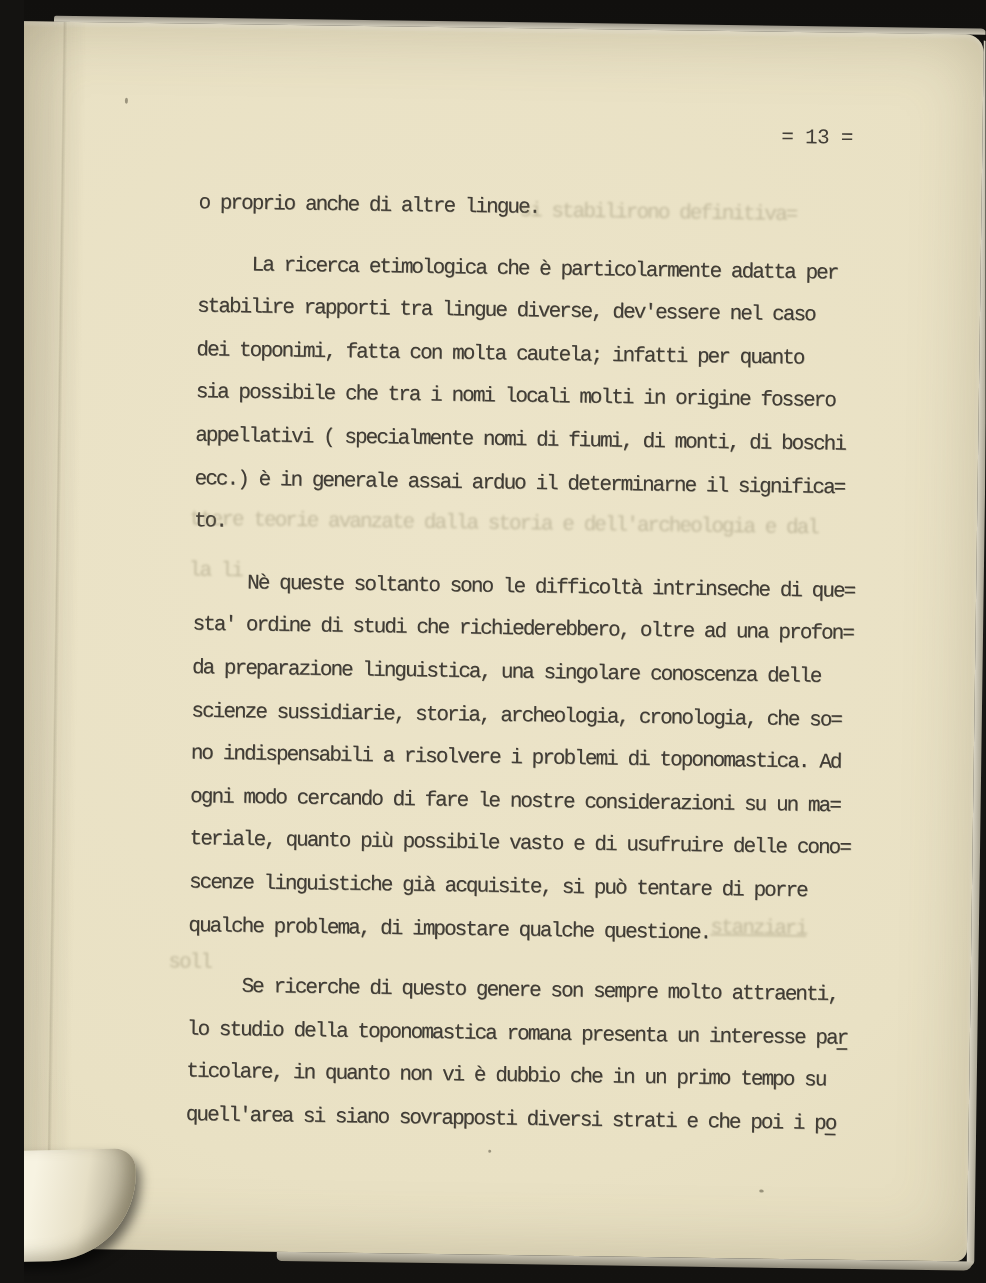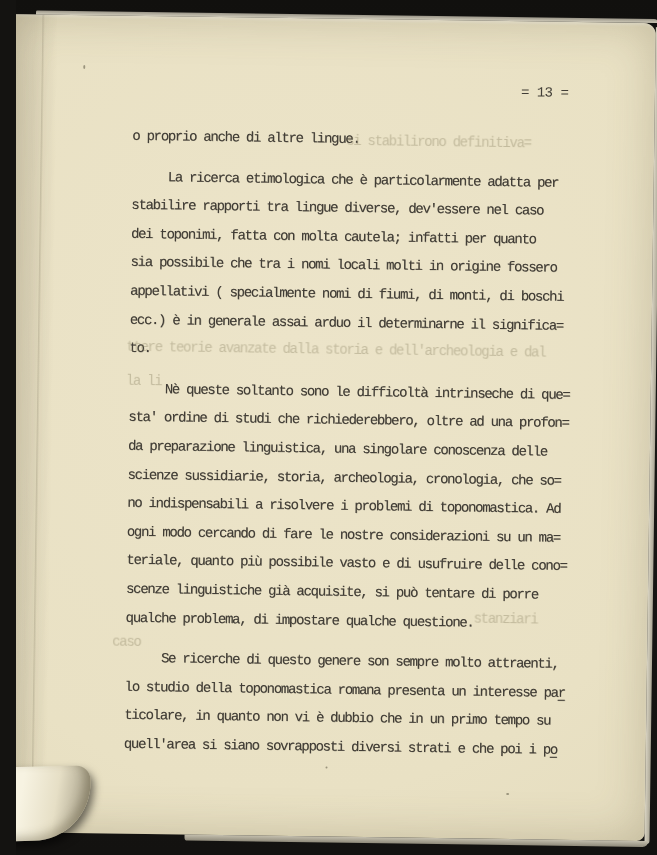--- a/index.html
+++ b/index.html
@@ -121,16 +121,16 @@
           <div class="line"><span>quell'area si siano sovrapposti diversi strati e che poi i p</span><span class="u">o</span></div>
         </div>
       </div>
 
     <div class="speck s1"></div>
     <div class="speck s2"></div>
     <div class="speck s3"></div>
   <div class="ghost" style="left: 342px; top: 114px;">si stabilirono definitiva=</div>
       <div class="ghost" style="left: 125px; top: 323px;">ttere teorie avanzate dalla storia e dell'archeologia e dal</div>
       <div class="ghost" style="left: 125px; top: 357px; text-align: right;">la li</div>
-      <div class="ghost" style="left: 476px; top: 590px;">stanziari</div>
-      <div class="ghost" style="left: 115px; top: 618px;">caso</div>
+      <div class="ghost" style="left: 476px; top: 590px; text-decoration: underline;">stanziari</div>
+      <div class="ghost" style="left: 115px; top: 618px;">soll</div>
     </div>
 </div>
 
 </body></html>

